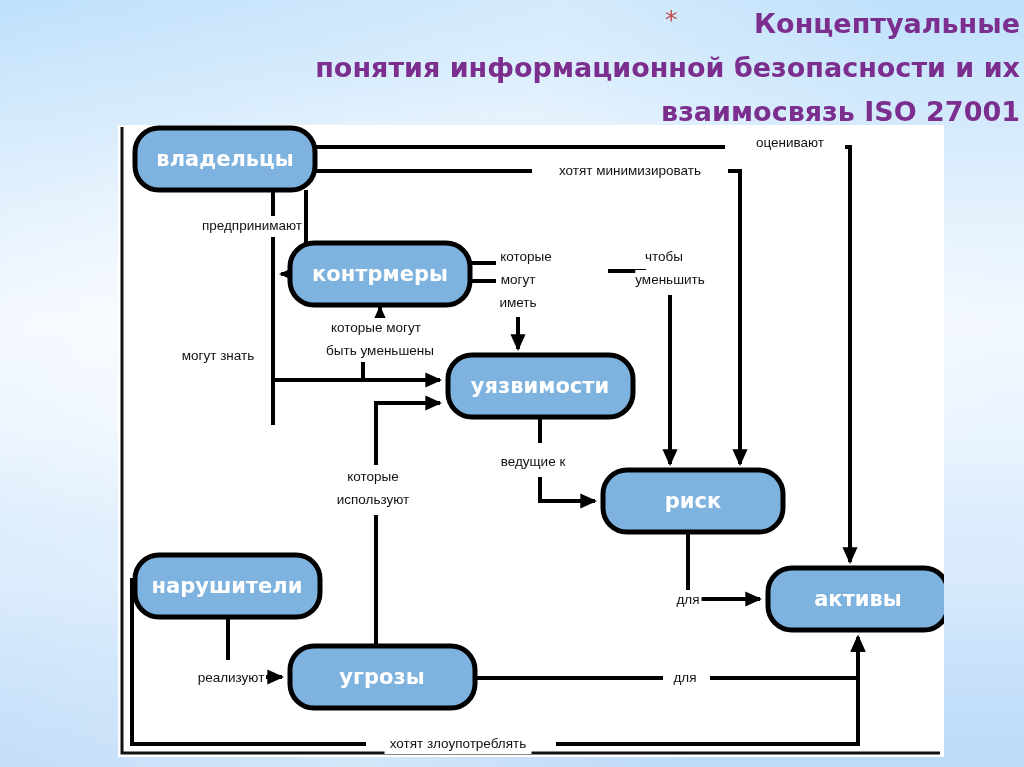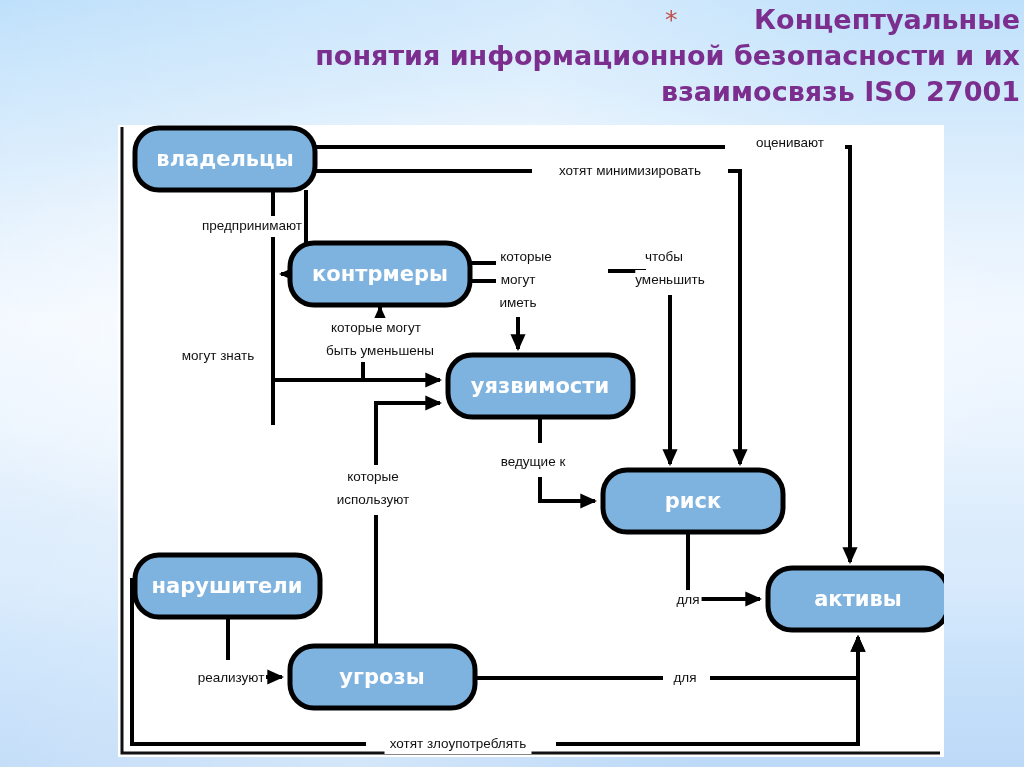--- a/index.html
+++ b/index.html
@@ -52,21 +52,21 @@
     width: 900px;
     text-align: right;
     z-index: 5;
   }
   #title-text {
     display: block;
     color: #7B2E8E;
     font-family: "DejaVu Sans", sans-serif;
     font-weight: bold;
     font-size: 27px;
-    line-height: 36px;
+    line-height: 44px;
     letter-spacing: 0px;
     white-space: pre-line;
     text-align: right;
   }
   #title-bullet {
     position: absolute;
     left: 545px;
     top: 4px;
     color: #C0504D;
     font-family: "DejaVu Sans", sans-serif;

